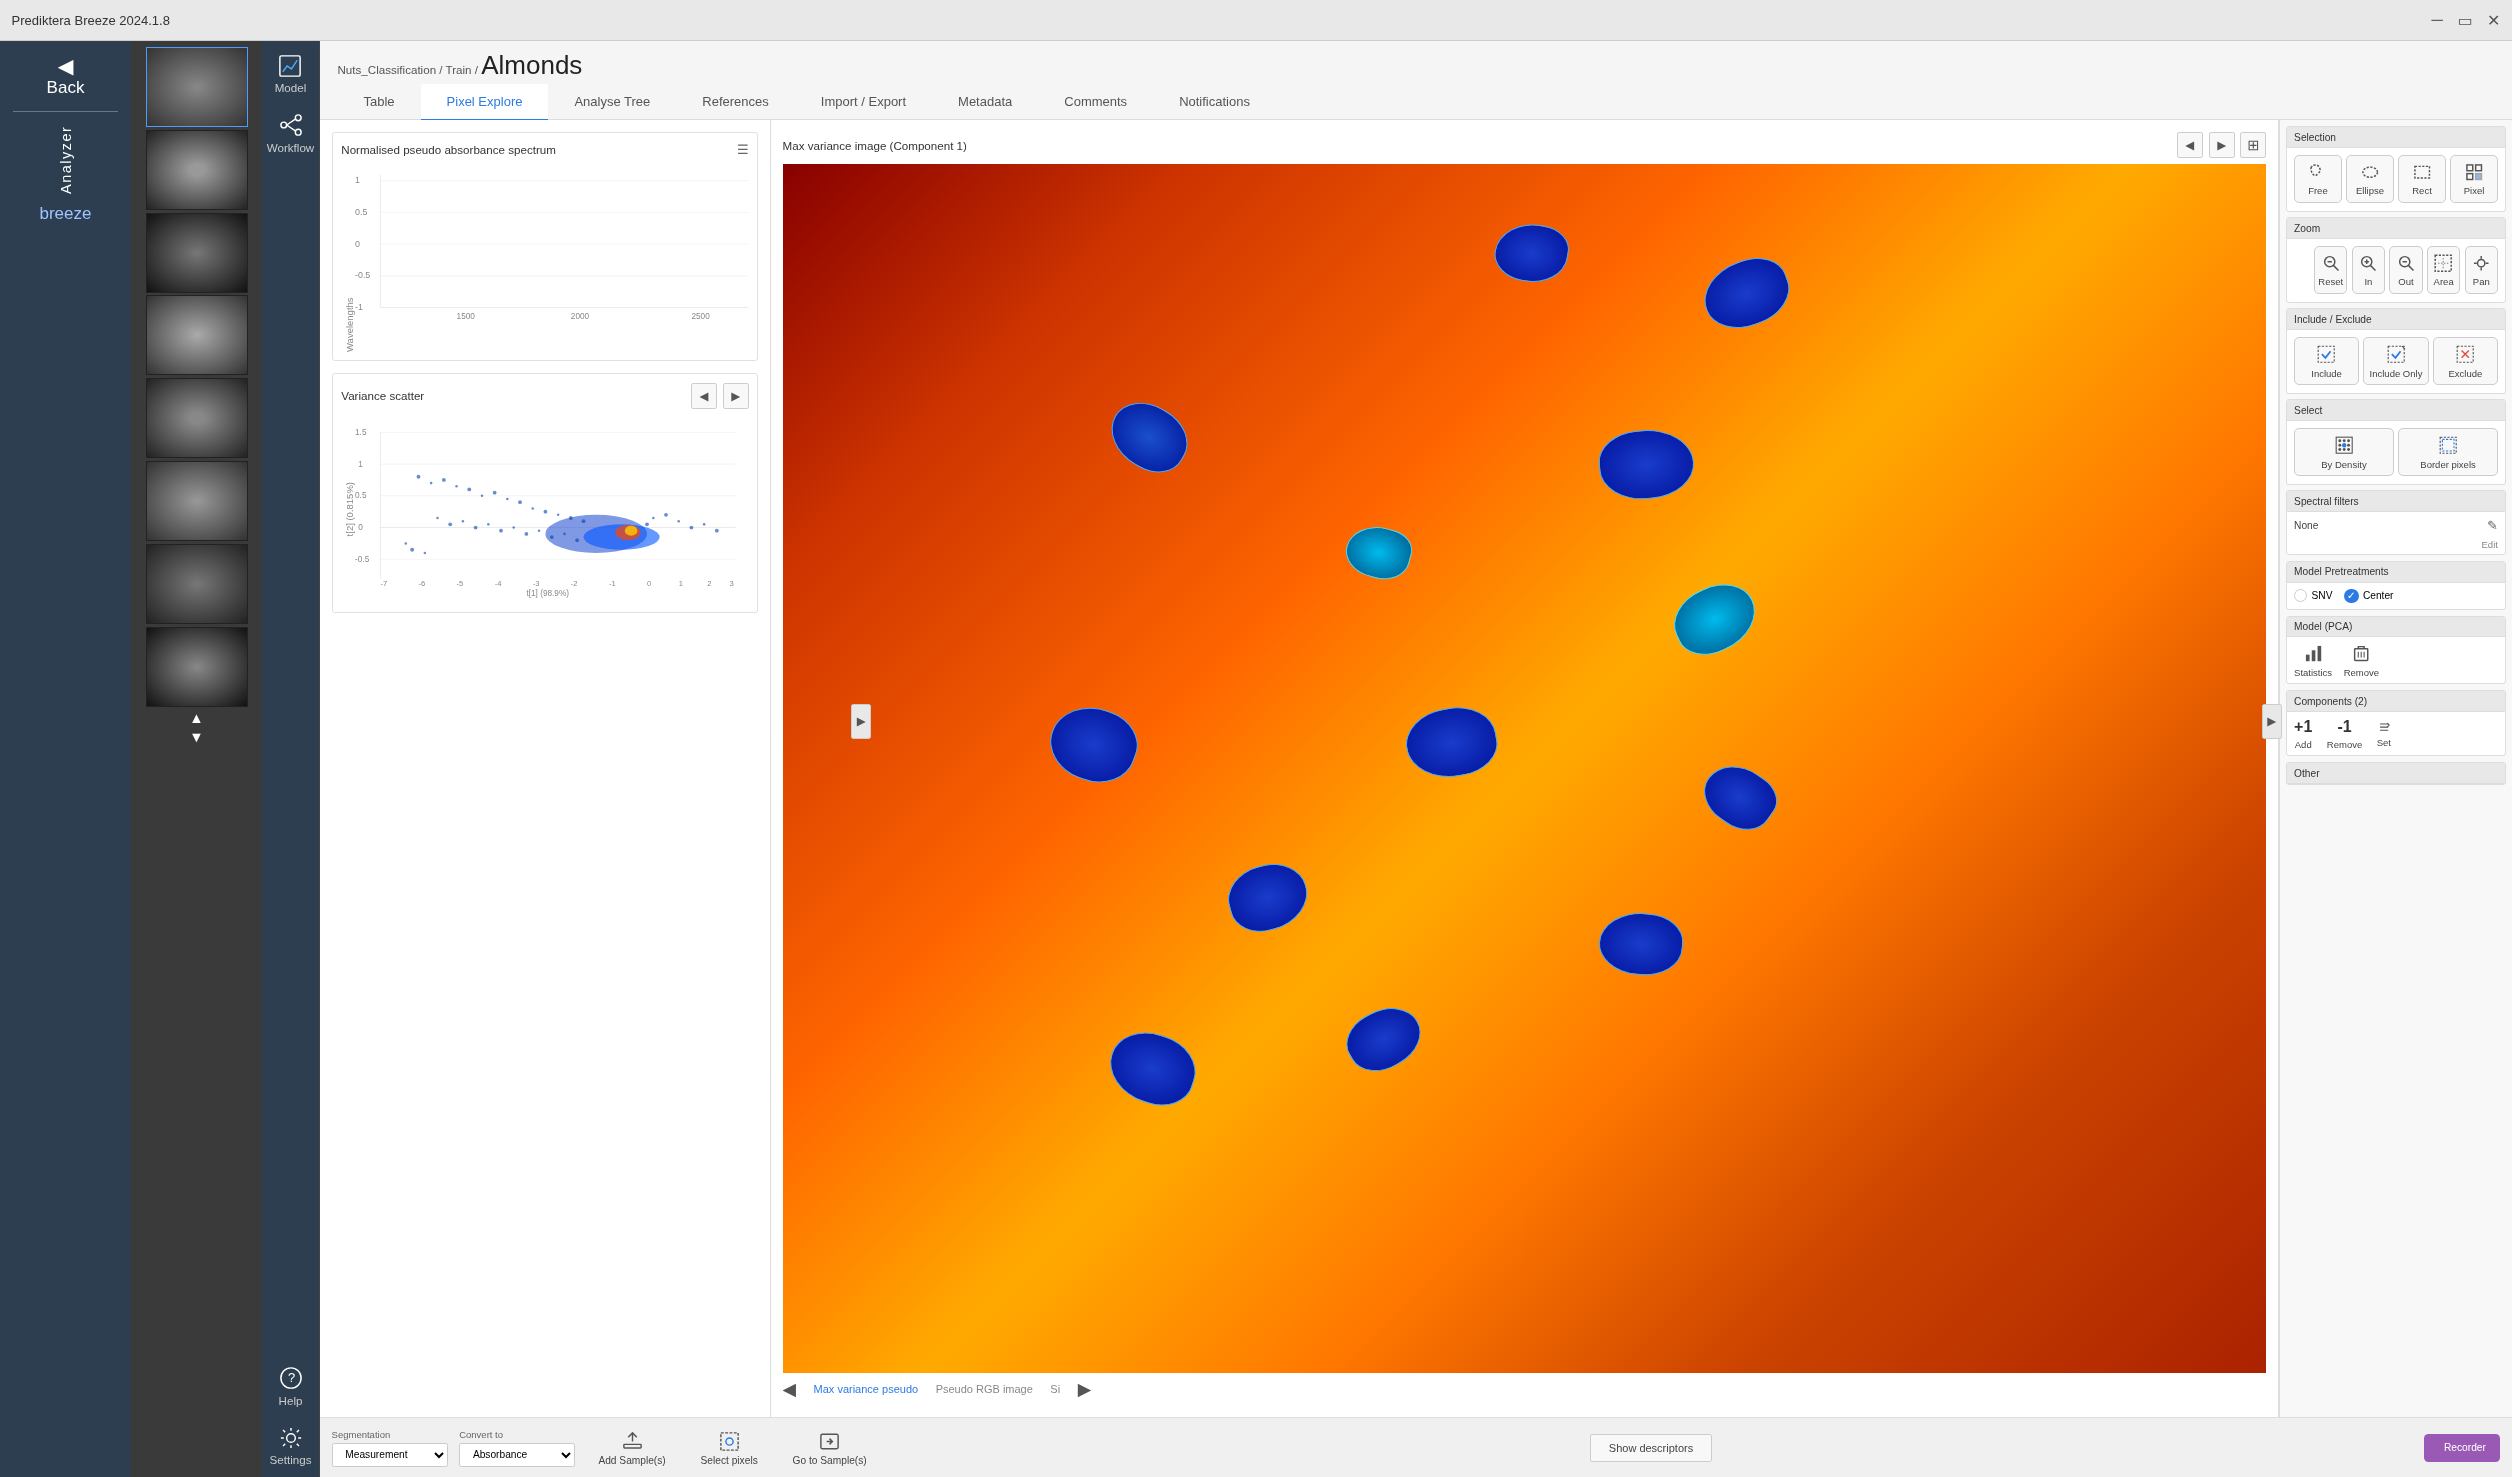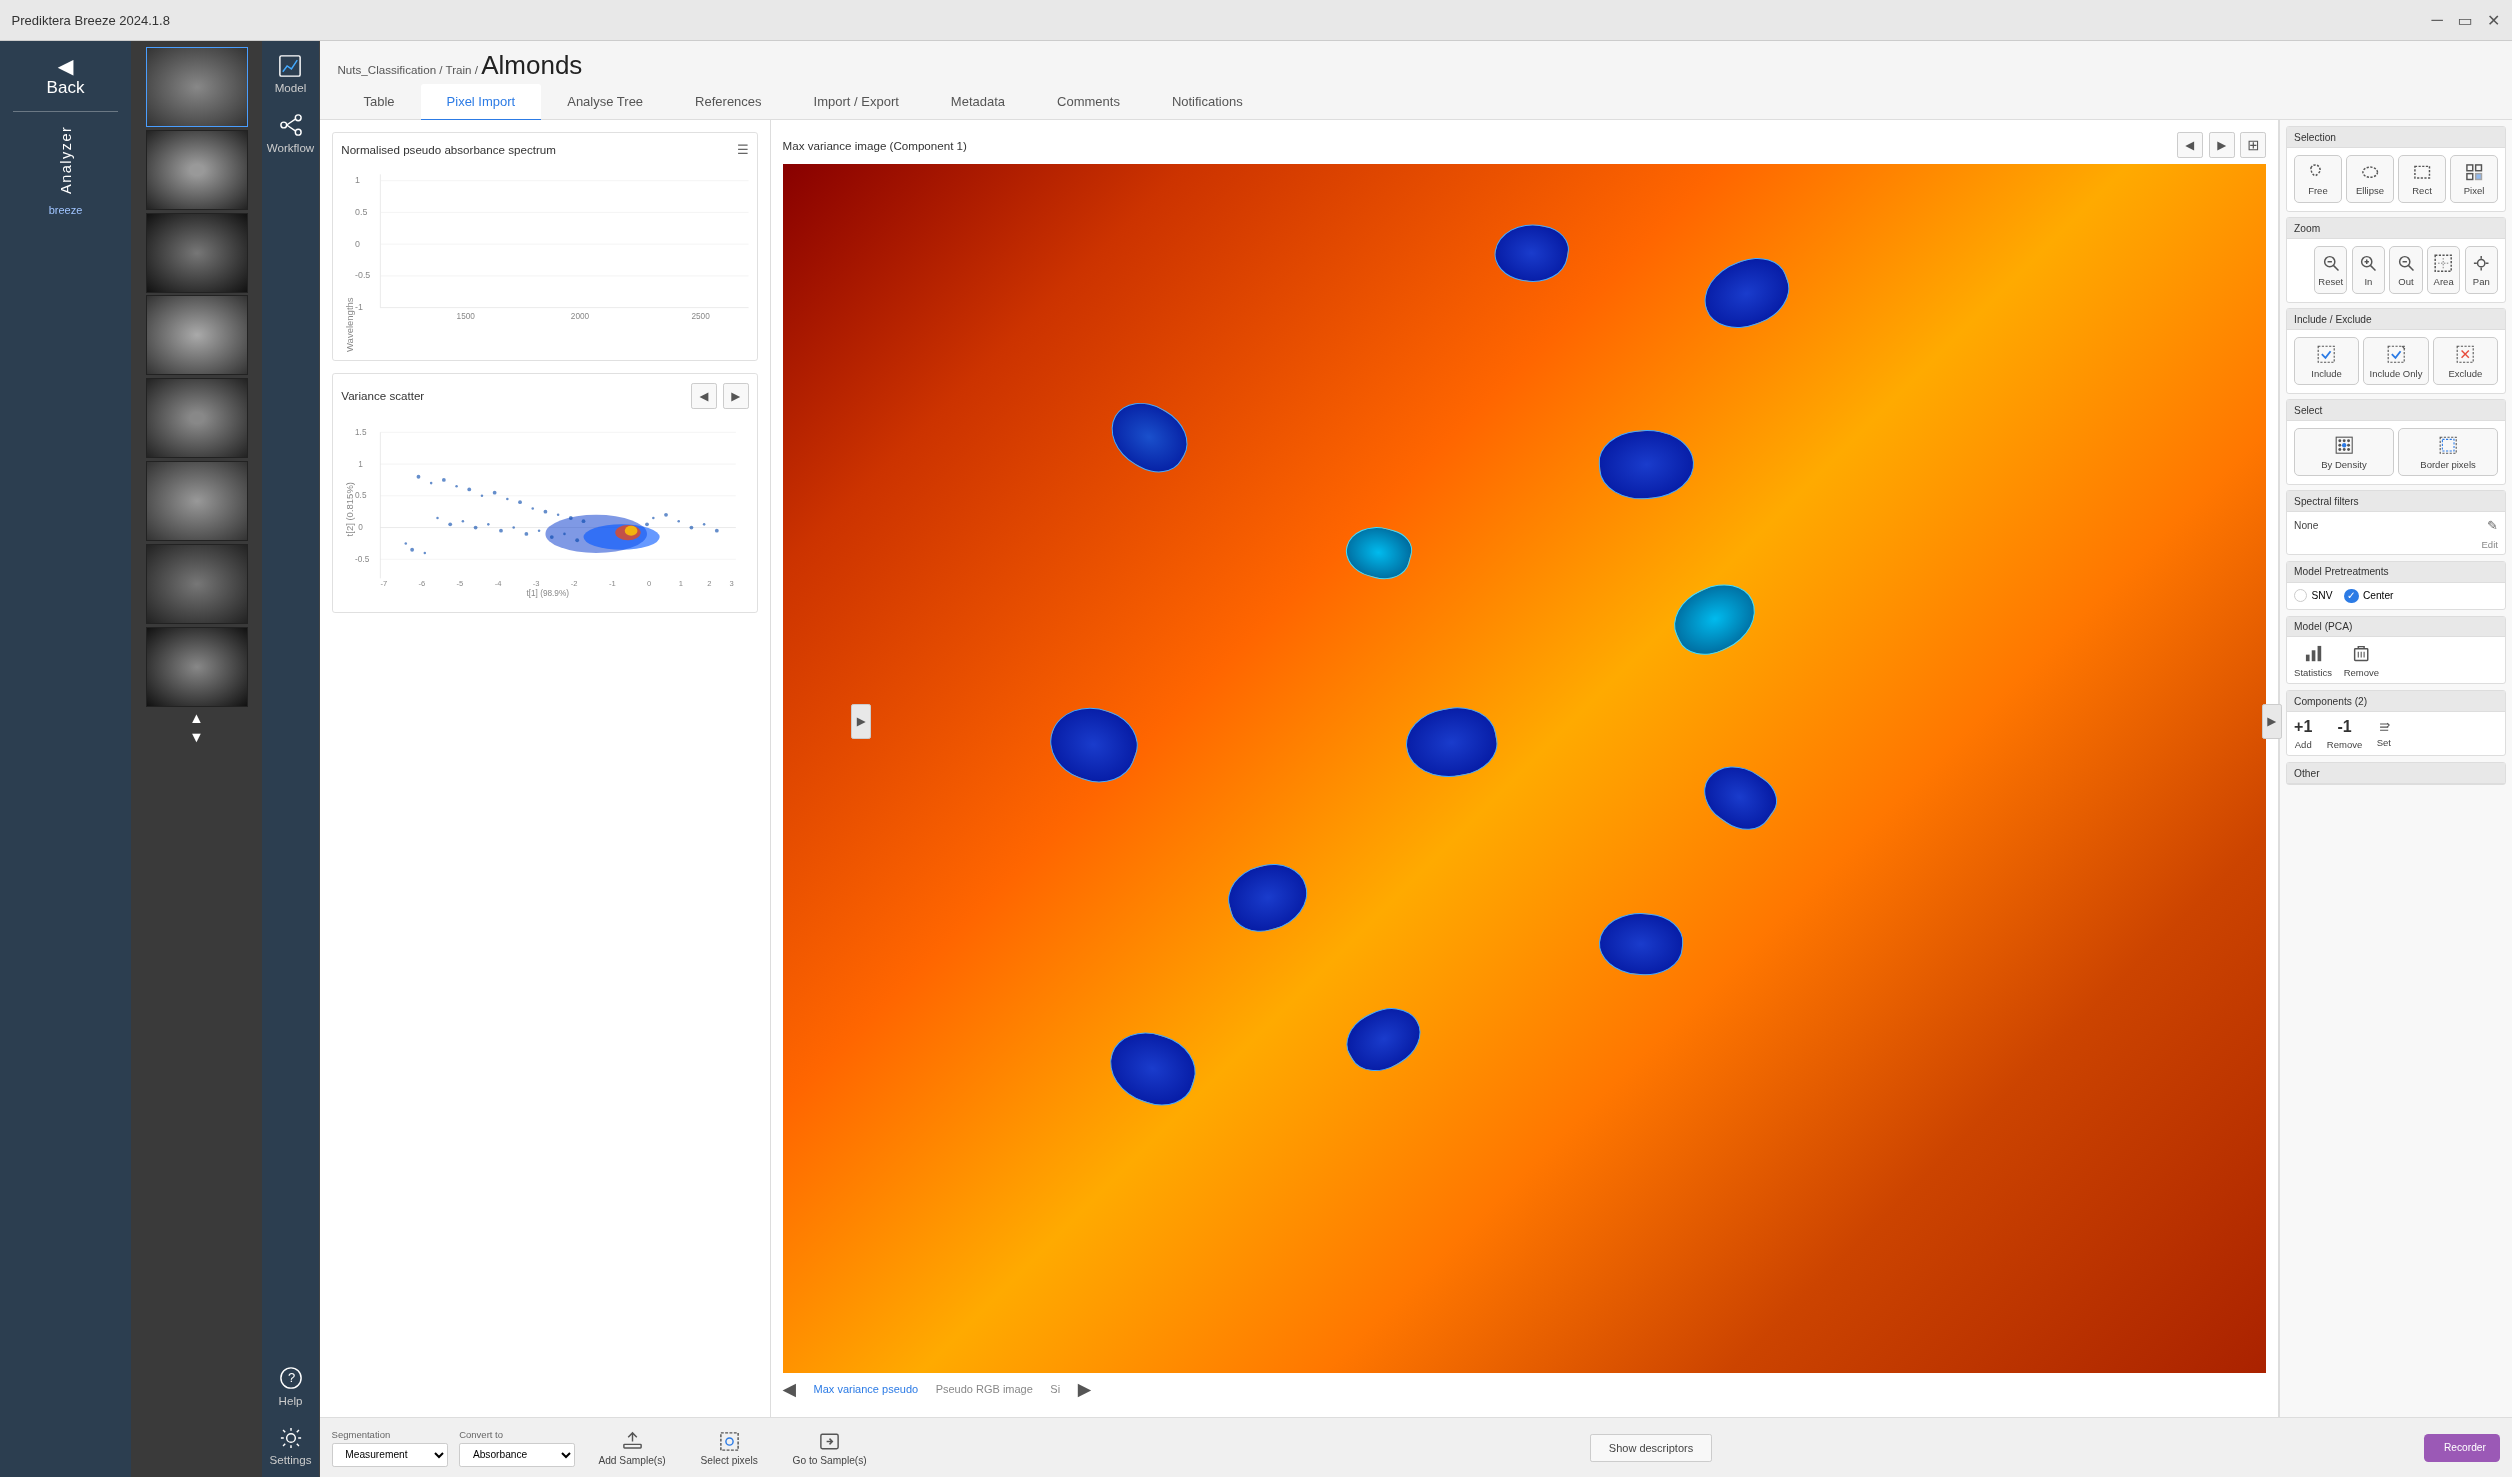--- a/index.html
+++ b/index.html
@@ -357,21 +357,21 @@
 
 <div id="main-layout">
 
   <div id="left-sidebar">
     <div id="back-btn" style="color:white;text-align:center;padding:7.3px;cursor:pointer;width:100%;">
       <div style="font-size:20.4px;">◀</div>
       <div style="font-size:17px;">Back</div>
     </div>
     <div style="width:80%;height:0.7px;background:rgba(255,255,255,0.3);margin:5.8px 0;"></div>
     <div style="color:white;font-size:14.5px;writing-mode:vertical-rl;transform:rotate(180deg);padding:7.3px 0;letter-spacing:1.5px;">Analyzer</div>
-    <div style="color:#a0c4ff;font-size:11px;margin-top:2.9px;">breeze</div>
+    <div style="color:#a0c4ff;font-size:17px;margin-top:2.9px;">breeze</div>
   </div>
 
   <div id="thumb-container">
     <div class="thumb-item active">
       <div class="thumb-img-placeholder" style="background:radial-gradient(ellipse, #888 0%, #333 100%);"></div>
     </div>
     <div class="thumb-item">
       <div class="thumb-img-placeholder" style="background:radial-gradient(ellipse, #999 10%, #222 100%);"></div>
     </div>
     <div class="thumb-item">
@@ -432,21 +432,21 @@
 
   <div id="content-area">
 
     <div id="breadcrumb-bar">
       <span>Nuts_Classification / Train /</span>
       <span class="page-title">Almonds</span>
     </div>
 
     <div id="tabs-bar">
       <div class="tab">Table</div>
-      <div class="tab active">Pixel Import</div>
+      <div class="tab active">Pixel Explore</div>
       <div class="tab">Analyse Tree</div>
       <div class="tab">References</div>
       <div class="tab">Import / Export</div>
       <div class="tab">Metadata</div>
       <div class="tab">Comments</div>
       <div class="tab">Notifications</div>
     </div>
 
     <div id="main-content" style="position:relative;flex:1;display:flex;">
 

